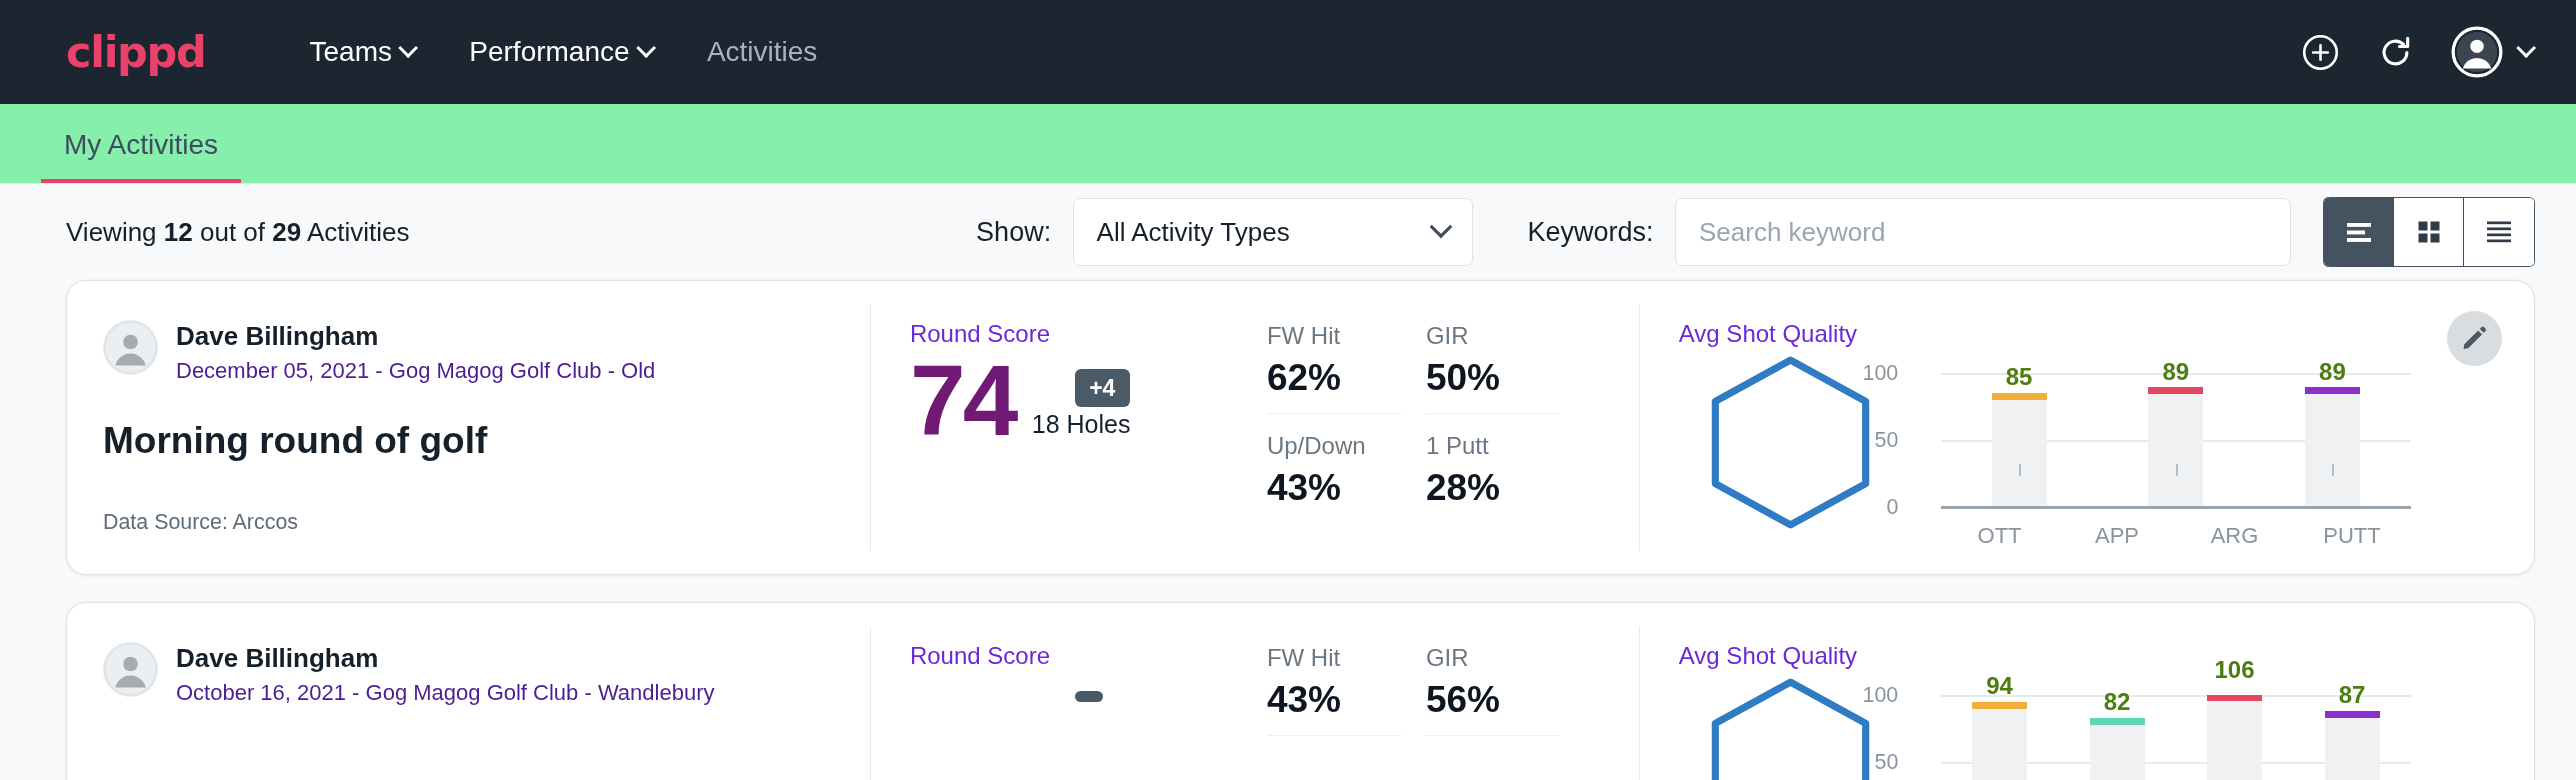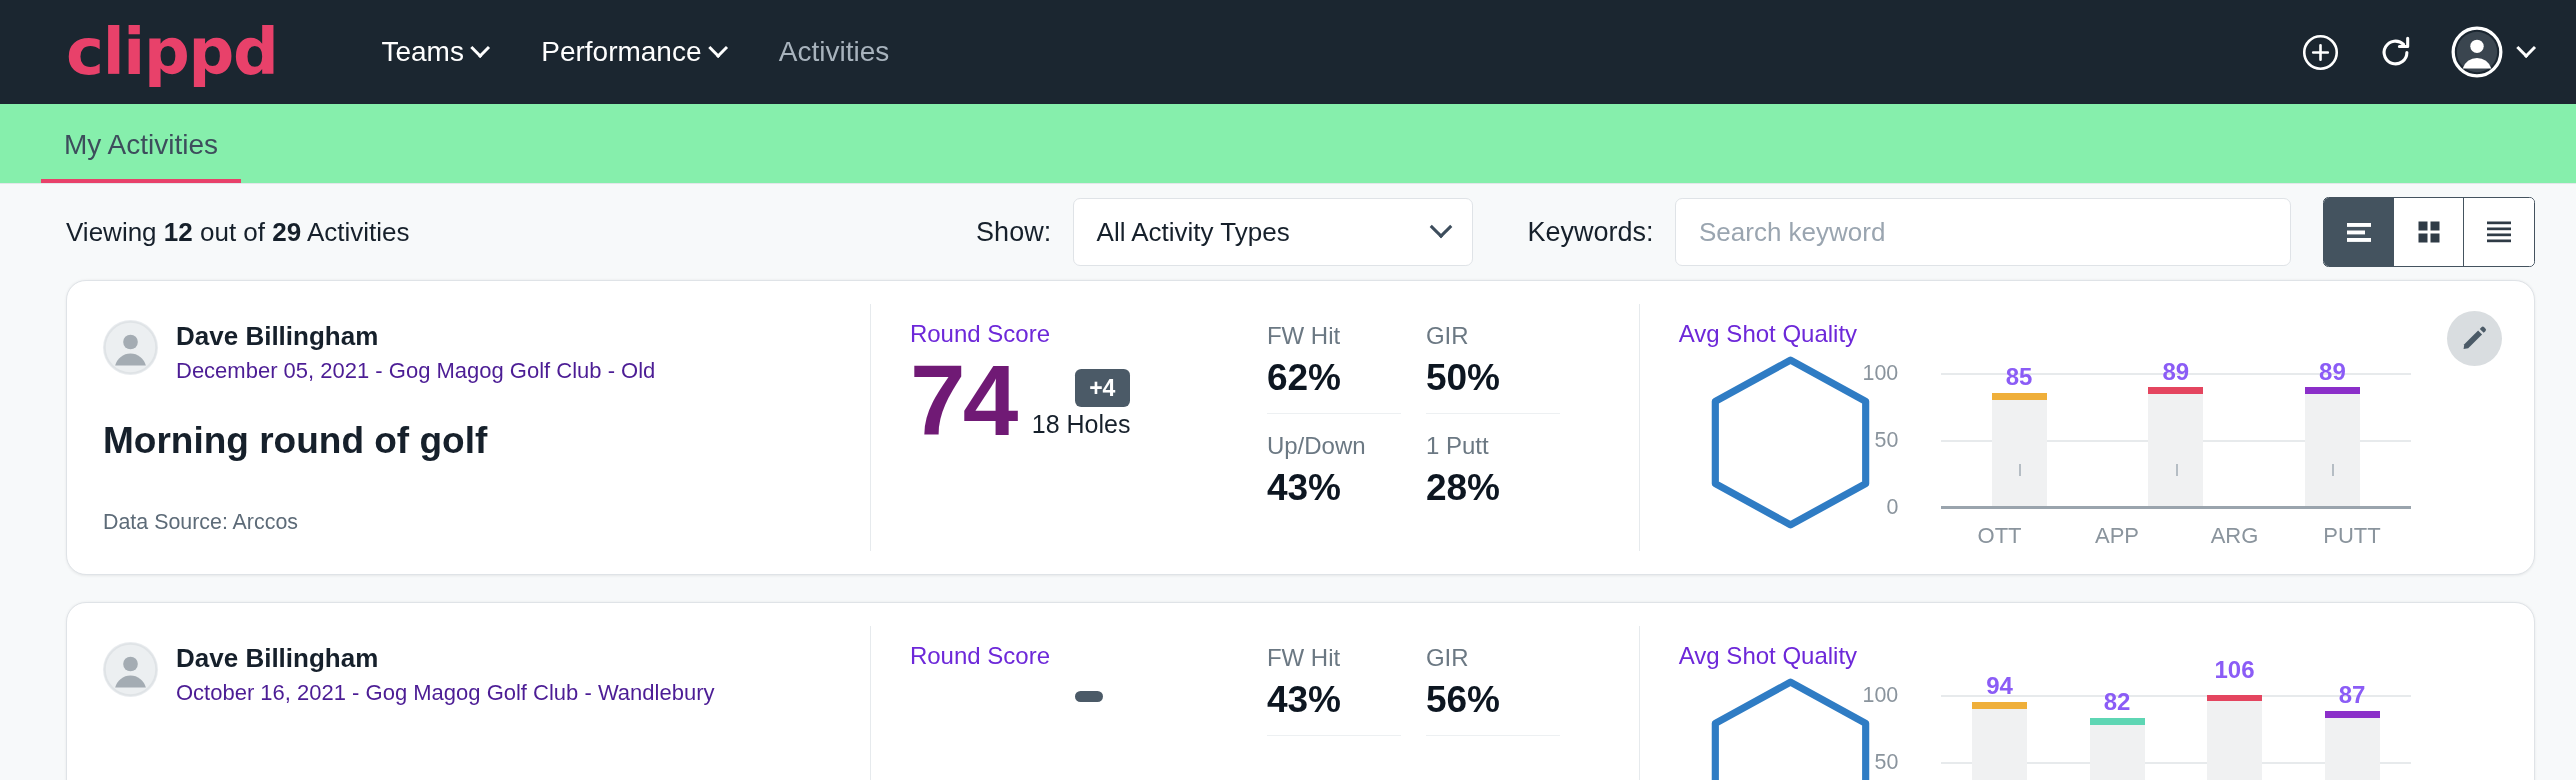--- a/index.html
+++ b/index.html
@@ -13,21 +13,21 @@
   
   .topnav {
     height: 104px;
     background: #1b2630;
     display: flex;
     align-items: center;
     padding: 0 43px 0 66px;
     position: relative;
   }
   .logo {
-    font-size: 64px;
+    font-size: 43px;
     font-weight: 700;
     color: #e8416a;
     letter-spacing: -1.3px;
     font-family: "DejaVu Sans", sans-serif;
     margin-right: 77px;
     line-height: 1;
   }
   .navitems { display: flex; align-items: center; gap: 0; }
   .navitem {
     display: flex; align-items: center; gap: 9px;
@@ -237,21 +237,21 @@
   }
   .hexwrap { position: relative; width: 179px; height: 179px; }
 
   
   .chart { position: relative; width: 500px; height: 196px; margin-left: 9px; }
   .ylbl { position: absolute; right: 100%; font-size: 21.4px; color: #8a949d; transform: translateY(-50%); padding-right: 12.5px; }
   .grid-line { position: absolute; left: 0; right: 0; height: 1.8px; background: #e7eaec; }
   .axis-line { position: absolute; left: 0; right: 0; height: 2.7px; background: #9aa4ad; }
   .bars { position: absolute; left: 30px; right: 0; bottom: 43px; top: 19.6px; display: flex; }
   .barcol { flex: 1; display: flex; flex-direction: column; justify-content: flex-end; align-items: center; position: relative; }
-  .barval { position: absolute; font-size: 24px; font-weight: 700; color: #8b5cf6; }
+  .barval { position: absolute; font-size: 24px; font-weight: 700; color: #4d7c0f; }
   .bar { width: 55px; background: #f0f1f2; position: relative; }
   .bar .cap { position: absolute; top: 0; left: 0; right: 0; height: 6.2px; }
   .xlbls { position: absolute; left: 30px; right: 0; bottom: 0; display: flex; }
   .xlbl { flex: 1; text-align: center; font-size: 22px; color: #8a949d; }
   .tick { position: absolute; width: 1.8px; height: 12.5px; background: #b5bdc4; bottom: 30px; left: 50%; }
 
   .editbtn {
     position: absolute;
     top: 30px; right: 32px;
     width: 55px; height: 55px;

